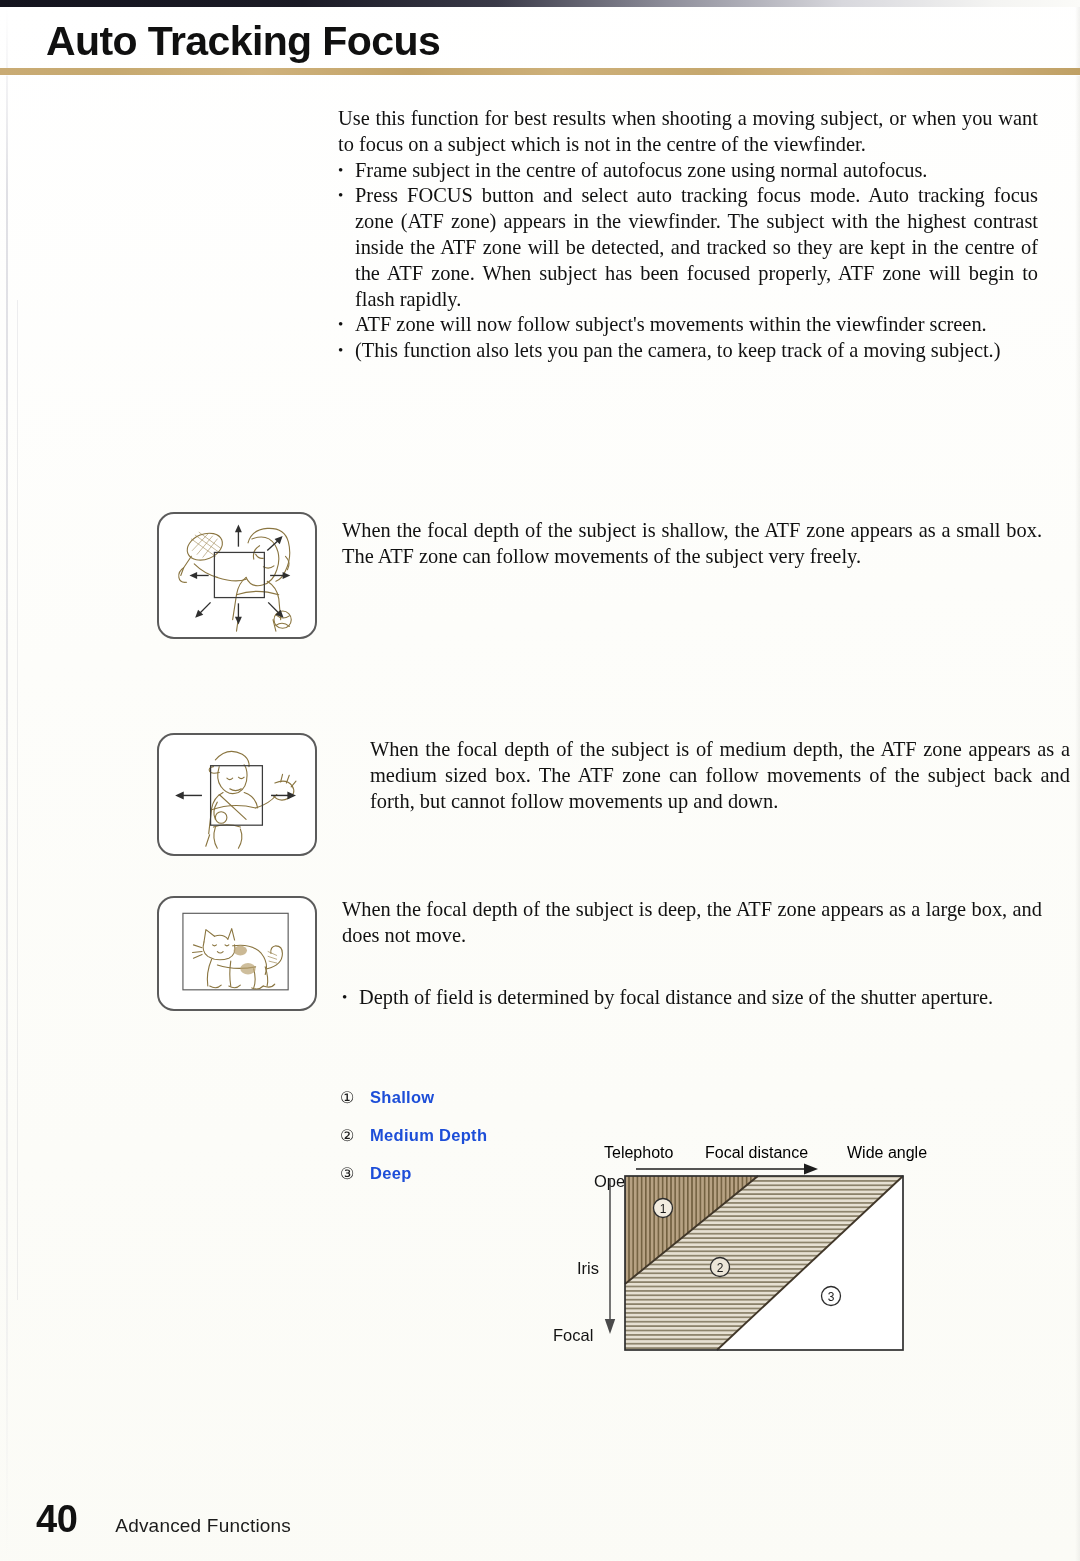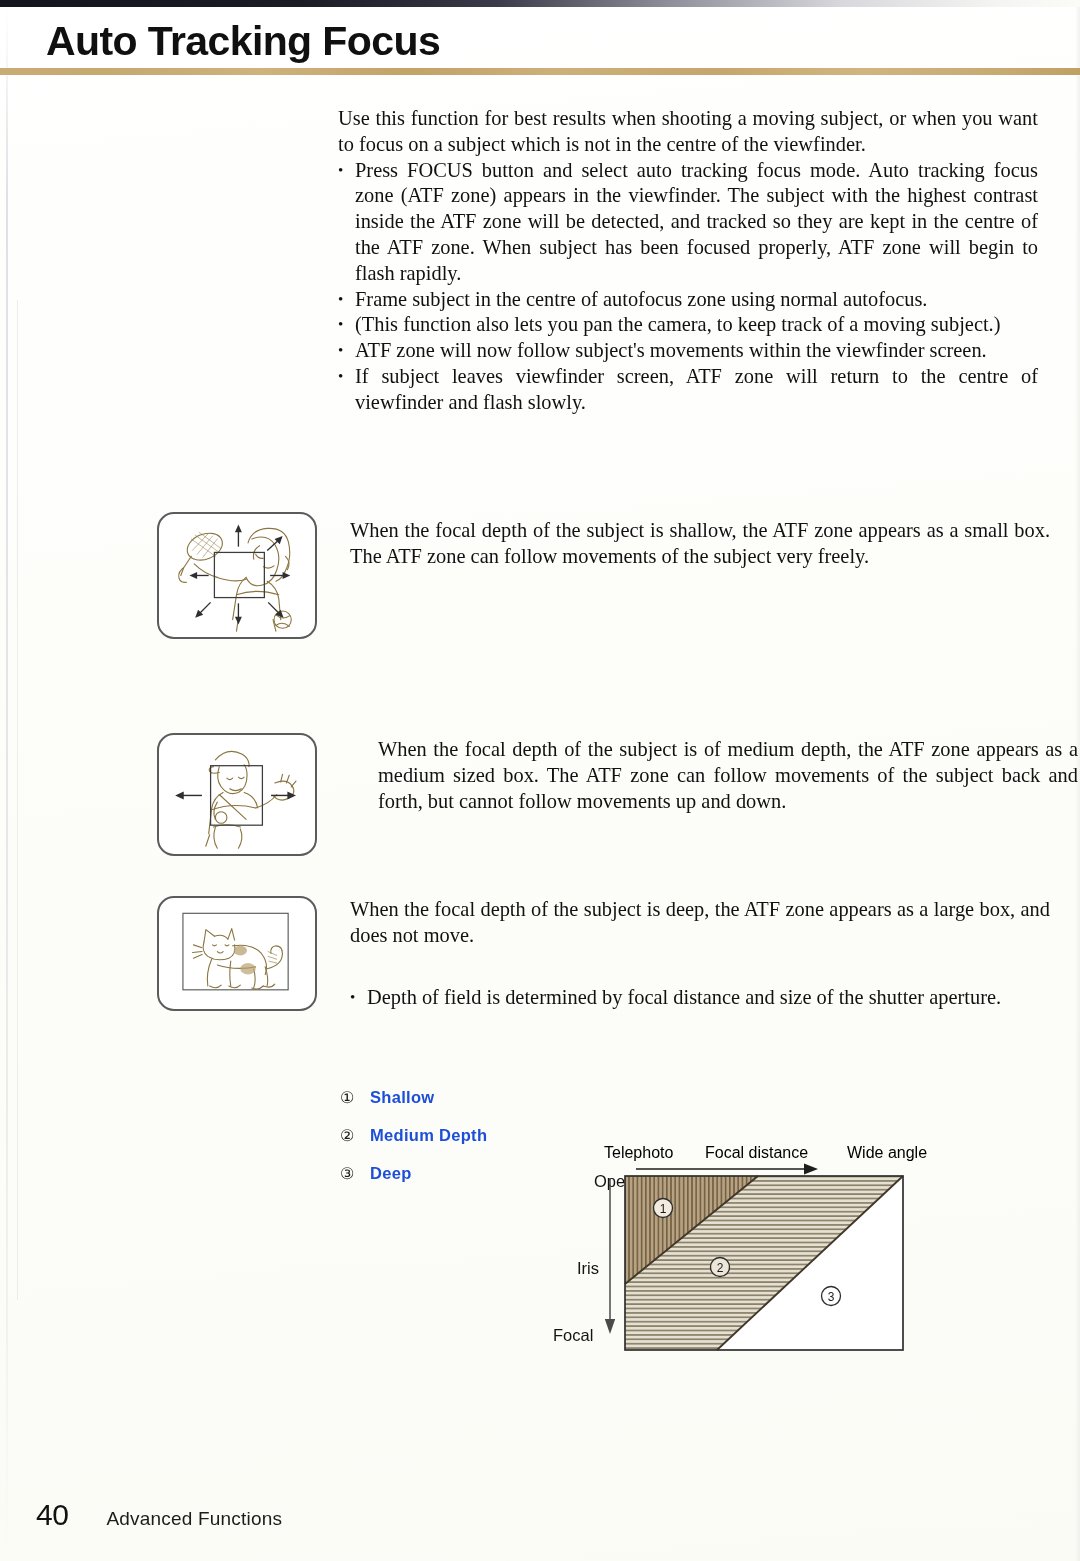--- a/index.html
+++ b/index.html
@@ -112,21 +112,21 @@
     border-radius: 17px;
     background: #ffffff;
     box-sizing: border-box;
   }
   .fig svg { display: block; }
 
   .fig-1 { left: 157px; top: 512px; width: 160px; height: 127px; }
   .fig-2 { left: 157px; top: 733px; width: 160px; height: 123px; }
   .fig-3 { left: 157px; top: 896px; width: 160px; height: 115px; }
 
-  .sect-text { position: absolute; left: 350px; width: 700px;
+  .sect-text { position: absolute; left: 342px; width: 700px;
     font-size: 20.4px; line-height: 25.8px; color: #111;
     text-align: justify; }
   .sect-1 { top: 518px; }
   .sect-2 { top: 737px; margin-left: 28px; }
   .sect-3 { top: 897px; }
   .sect-4 { top: 985px; }
 
   
   .legend {
     position: absolute;
@@ -166,22 +166,22 @@
   .lbl-close { position:absolute; left: 13px;  top: 190px; font-size:16.5px; color:#141414;}
 
   .footer {
     position: absolute;
     left: 36px; top: 1498px;
     font-family: "Liberation Sans", sans-serif;
     display: flex;
     align-items: baseline;
   }
   .footer-page {
-    font-size: 30px;
-    font-weight: normal;
+    font-size: 38px;
+    font-weight: bold;
     color: #111;
     letter-spacing: -.5px;
   }
   .footer-sect {
     margin-left: 38px;
     font-size: 19px;
     color: #1c1c1c;
     letter-spacing: .2px;
   }
 </style>
@@ -193,25 +193,24 @@
 <div class="scan-left-line"></div>
 <div class="scan-left-line2"></div>
 <div class="scan-right-edge"></div>
 
 <div class="page-title">Auto Tracking Focus</div>
 <div class="title-rule"></div>
 
 <div class="body-col intro">
   <p class="para-plain">Use this function for best results when shooting a moving subject, or when you want to focus on a subject which is not in the centre of the viewfinder.</p>
   <ul class="bullets">
+    <li>Frame subject in the centre of autofocus zone using normal autofocus.</li>
     <li>Press FOCUS button and select auto tracking focus mode. Auto tracking focus zone (ATF zone) appears in the viewfinder. The subject with the highest contrast inside the ATF zone will be detected, and tracked so they are kept in the centre of the ATF zone. When subject has been focused properly, ATF zone will begin to flash rapidly.</li>
-    <li>Frame subject in the centre of autofocus zone using normal autofocus.</li>
+    <li>ATF zone will now follow subject's movements within the viewfinder screen.</li>
     <li style="list-style:none;padding-left:17px;">(This function also lets you pan the camera, to keep track of a moving subject.)</li>
-    <li>ATF zone will now follow subject's movements within the viewfinder screen.</li>
-    <li>If subject leaves viewfinder screen, ATF zone will return to the centre of viewfinder and flash slowly.</li>
   </ul>
 </div>
 
 <div class="fig fig-1">
   <svg viewBox="0 0 160 127" width="155" height="122">
     <g fill="none" stroke="#8a7540" stroke-width="1.15" stroke-linecap="round" stroke-linejoin="round">
 
       <ellipse cx="47" cy="34" rx="19" ry="13" transform="rotate(-22 47 34)"></ellipse>
       <g stroke="#9c8551" stroke-width=".6">
         <line x1="33" y1="26" x2="58" y2="44"></line>

